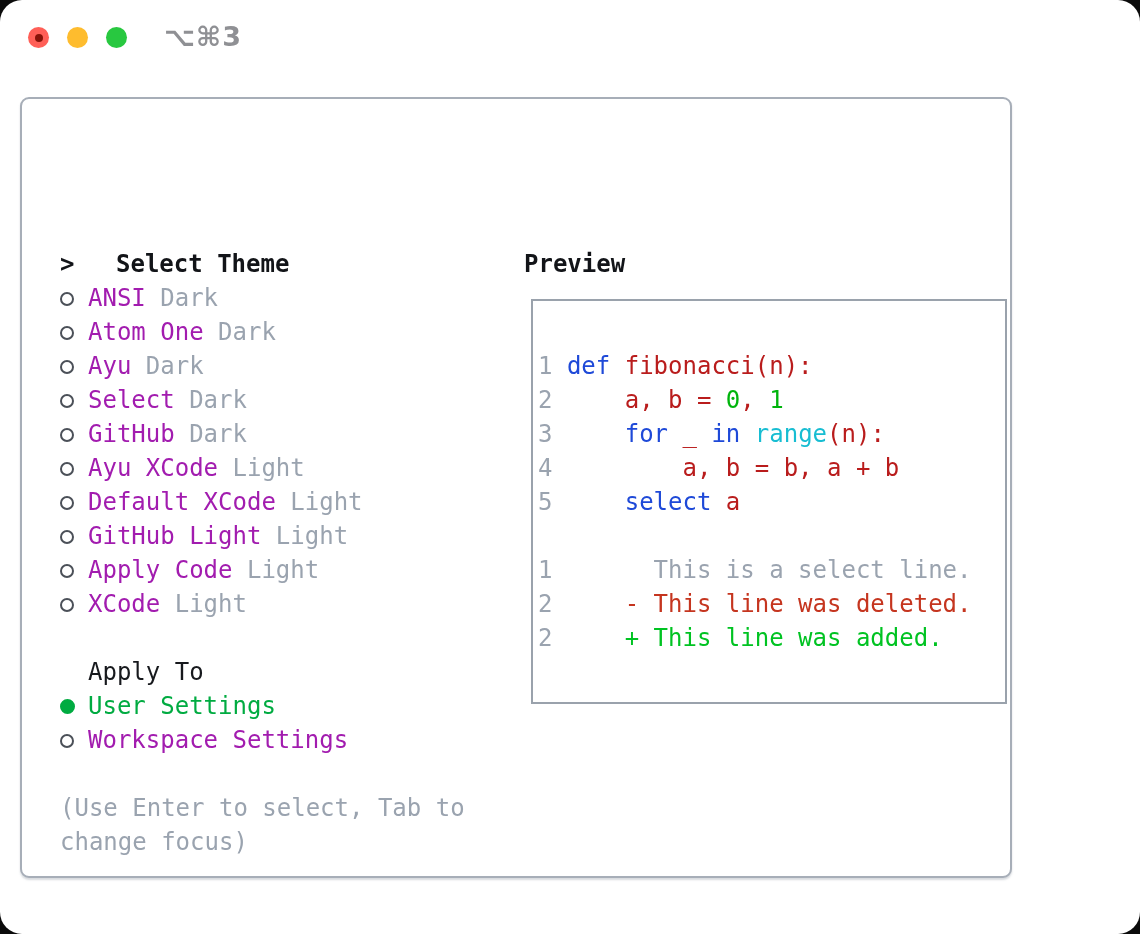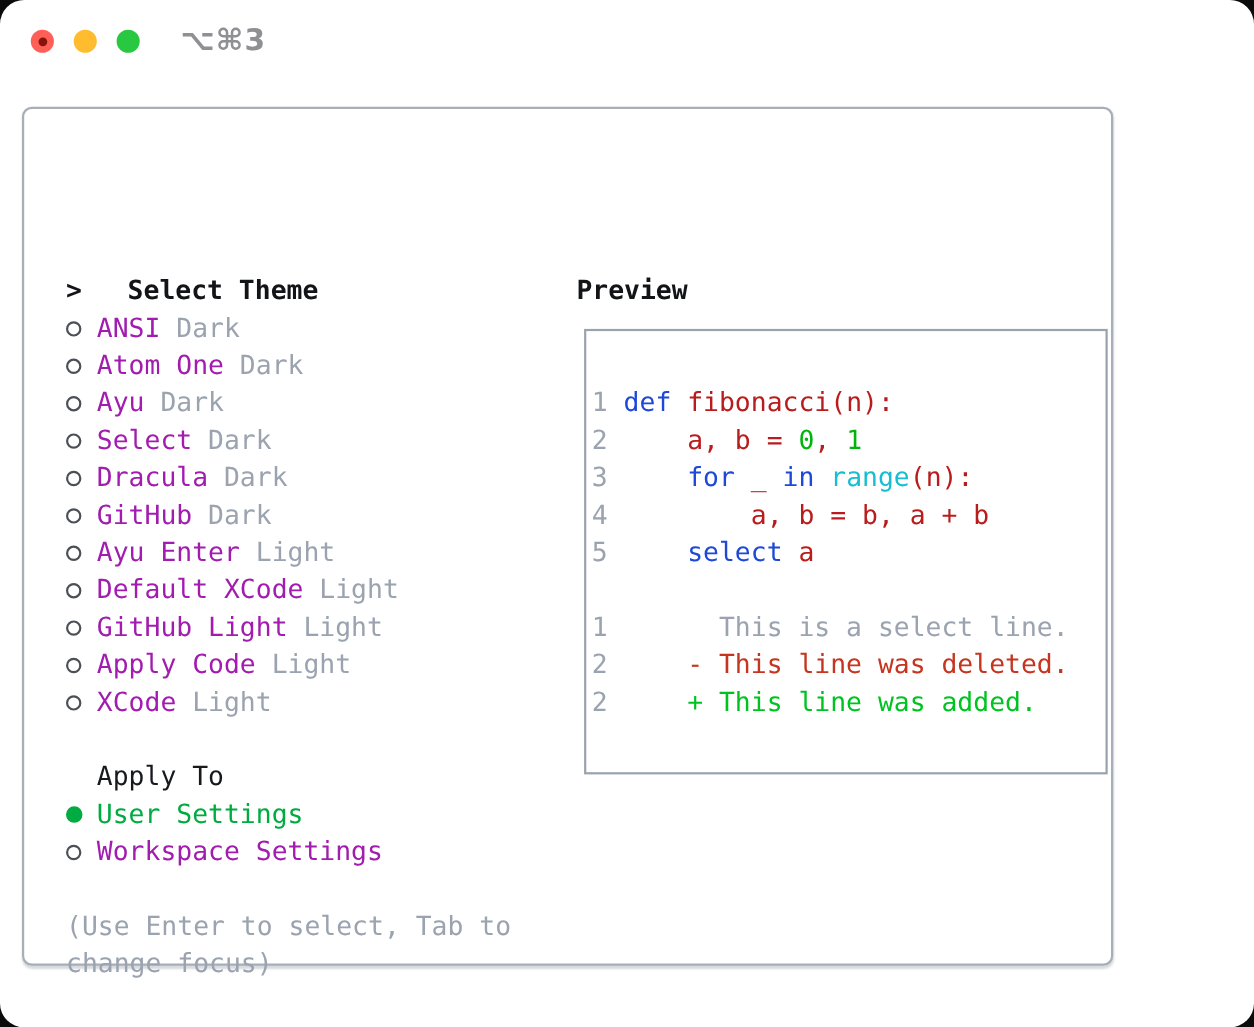--- a/index.html
+++ b/index.html
@@ -72,23 +72,22 @@
   <span class="win-title">⌥⌘3</span>
 
   <div class="panel">
 
     <div class="rows" id="left-rows">
         <div class="row"><span class="marker cursor">&gt;</span><span class="hdr">Select Theme</span></div>
         <div class="row"><span class="marker"><span class="radio"></span></span><span class="name">ANSI</span> <span class="variant">Dark</span></div>
         <div class="row"><span class="marker"><span class="radio"></span></span><span class="name">Atom One</span> <span class="variant">Dark</span></div>
         <div class="row"><span class="marker"><span class="radio"></span></span><span class="name">Ayu</span> <span class="variant">Dark</span></div>
         <div class="row"><span class="marker"><span class="radio"></span></span><span class="name">Select</span> <span class="variant">Dark</span></div>
-        <div class="row"><span class="marker"><span class="radio"></span></span><span class="name">Dracula</span> <span class="variant">Dark</span></div>
         <div class="row"><span class="marker"><span class="radio"></span></span><span class="name">GitHub</span> <span class="variant">Dark</span></div>
-        <div class="row"><span class="marker"><span class="radio"></span></span><span class="name">Ayu Enter</span> <span class="variant">Light</span></div>
+        <div class="row"><span class="marker"><span class="radio"></span></span><span class="name">Ayu XCode</span> <span class="variant">Light</span></div>
         <div class="row"><span class="marker"><span class="radio"></span></span><span class="name">Default XCode</span> <span class="variant">Light</span></div>
         <div class="row"><span class="marker"><span class="radio"></span></span><span class="name">GitHub Light</span> <span class="variant">Light</span></div>
         <div class="row"><span class="marker"><span class="radio"></span></span><span class="name">Apply Code</span> <span class="variant">Light</span></div>
         <div class="row"><span class="marker"><span class="radio"></span></span><span class="name">XCode</span> <span class="variant">Light</span></div>
         <div class="row"></div>
         <div class="row"><span class="marker"></span><span class="apply-hdr">Apply To</span></div>
         <div class="row selected"><span class="marker"><span class="radio on"></span></span><span class="name">User Settings</span></div>
         <div class="row"><span class="marker"><span class="radio"></span></span><span class="name">Workspace Settings</span></div>
         <div class="row"></div>
         <div class="row hint">(Use Enter to select, Tab to</div>

